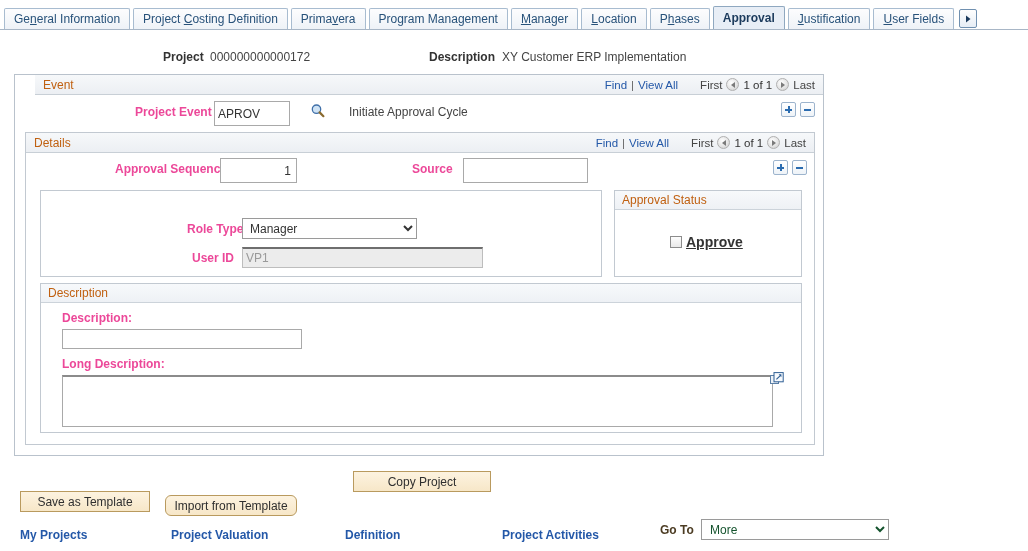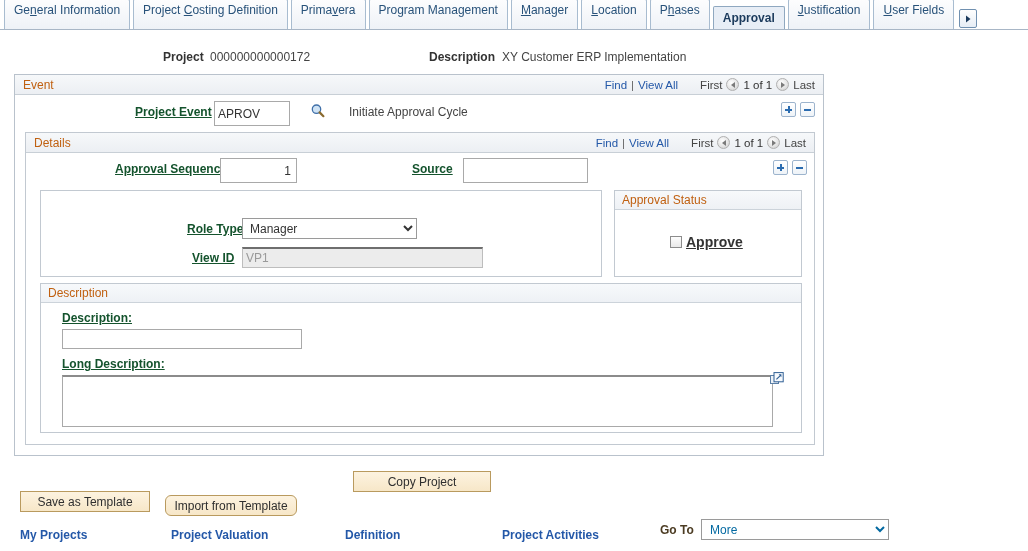--- a/index.html
+++ b/index.html
@@ -16,21 +16,21 @@
   
   .tabstrip {
     position: absolute; left: 0; top: 0;
     width: 1028px; height: 30px;
     display: flex; align-items: flex-end;
     padding-left: 4px;
     border-bottom: 1px solid #a8b6c6;
     background: #ffffff;
   }
   .tab {
-    height: 30px;
+    height: 21px;
     line-height: 20px;
     padding: 0 9px;
     margin-right: 3px;
     border: 1px solid #a8bcd0;
     border-bottom: none;
     border-radius: 2px 2px 0 0;
     background: linear-gradient(to bottom, #fdfdfe 0%, #eef2f7 100%);
     color: #28527a;
     font-size: 12px;
     white-space: nowrap;
@@ -70,20 +70,21 @@
   #ph-proj-val { left: 210px; top: 4px; }
   #ph-desc-lbl { left: 429px; top: 4px; }
   #ph-desc-val { left: 502px; top: 4px; }
 
   
   .panel-event {
     position: absolute; left: 14px; top: 74px;
     width: 810px; height: 382px;
     border: 1px solid #b9c2cc;
     background: #ffffff;
+    padding-left: 20px;
   }
   .grpbar {
     height: 20px;
     background: linear-gradient(to bottom,#f6f8fa 0%, #eceff3 100%);
     border-bottom: 1px solid #c8cfd6;
     position: relative;
   }
   .grpbar .gtitle {
     position: absolute; left: 8px; top: 3px;
     color: #c06010; font-size: 12px;
@@ -131,21 +132,21 @@
   }
   .sqbtn::before, .sqbtn::after {
     content: ""; position: absolute; background: #2b6cb0;
   }
   .sqbtn.plus::before { left: 3px; top: 6px; width: 7px; height: 2px; }
   .sqbtn.plus::after  { left: 6px; top: 3px; width: 2px; height: 7px; }
   .sqbtn.minus::before{ left: 3px; top: 6px; width: 7px; height: 2px; }
   .sqbtn.minus::after { display: none; }
 
   
-  .flabel { position: absolute; font-weight: bold; color: #14532d; font-size: 12px; text-decoration: underline; }
+  .flabel { position: absolute; font-weight: bold; color: #ec4899; font-size: 12px; }
   .fvalue { position: absolute; color: #444; font-size: 12px; }
   .inp {
     position: absolute;
     border: 1px solid #a9a9a9;
     background: #ffffff;
     height: 25px;
     font-family: "Liberation Sans", sans-serif;
     font-size: 12px;
     color: #333;
     padding: 0 3px;
@@ -248,21 +249,21 @@
     position: absolute; left: 660px; top: 523px;
     font-weight: bold; color: #4b3b22; font-size: 12px;
   }
   #goto-select {
     position: absolute; left: 701px; top: 519px;
     width: 188px; height: 21px;
     border: 1px solid #9a9a9a;
     background: #ffffff;
     font-family: "Liberation Sans", sans-serif;
     font-size: 12px;
-    color: #0369a1;
+    color: #14532d;
     padding-left: 4px;
     cursor: pointer;
   }
 </style>
 </head>
 <body>
 
 <div class="tabstrip">
   <div class="tab"><span>Ge<u>n</u>eral Information</span></div>
   <div class="tab"><span>Project <u>C</u>osting Definition</span></div>
@@ -344,21 +345,21 @@
     <div class="flabel" style="left:89px; top:29px;">Approval Sequence</div>
     <input class="inp num" style="left: 194px; top: 25px; width: 77px;" value="1">
     <div class="flabel" style="left:386px; top:29px;">Source</div>
     <input class="inp" style="left: 437px; top: 25px; width: 125px;" value="">
 
     <div class="box" style="left:14px; top:57px; width:562px; height:87px;">
       <div class="flabel" style="left:146px; top:31px;">Role Type</div>
       <select class="sel" style="left:201px; top:27px; width:175px;">
         <option>Manager</option>
       </select>
-      <div class="flabel" style="left:151px; top:60px;">View ID</div>
+      <div class="flabel" style="left:151px; top:60px;">User ID</div>
       <input class="inp readonly" style="left: 201px; top: 56px; width: 241px; height: 21px;" readonly="" value="VP1">
     </div>
 
     <div class="box" style="left:588px; top:57px; width:188px; height:87px;">
       <div class="boxbar">
         <span>Approval Status</span>
       </div>
       <label class="cbwrap" style="left:55px; top:43px;">
         <span class="cbox"></span>
         <span class="cblabel">Approve</span>

